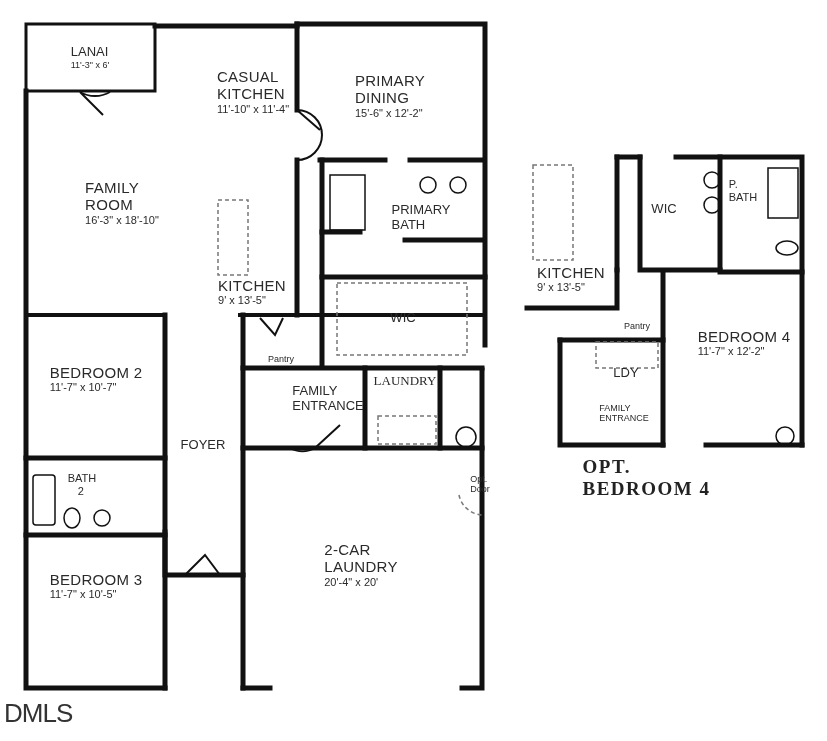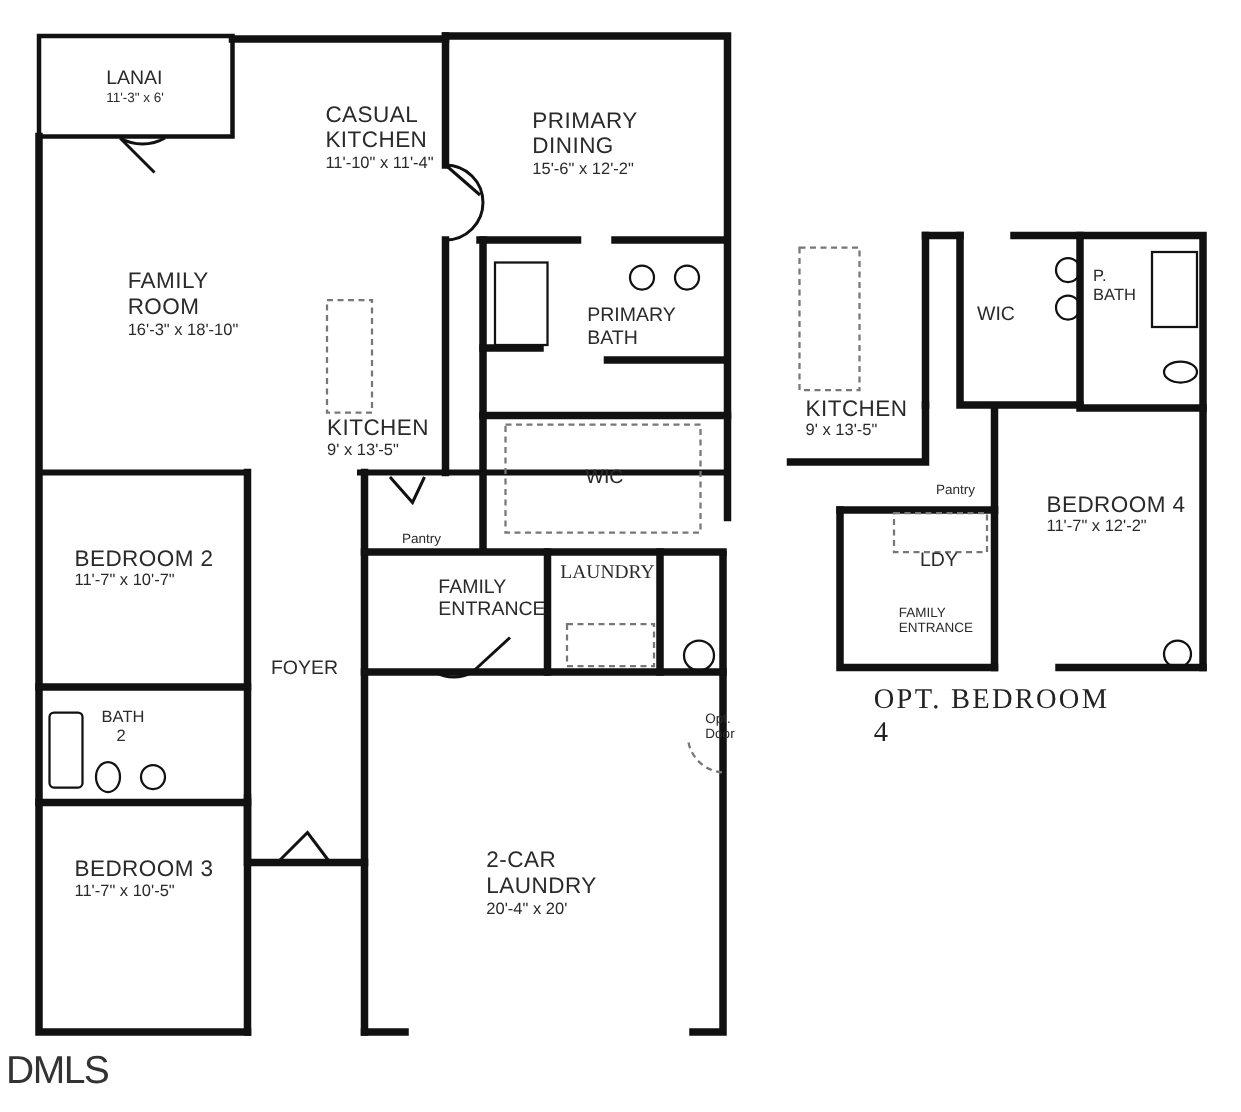--- a/index.html
+++ b/index.html
@@ -3,21 +3,21 @@
 <meta charset="utf-8">
 <style>
   html,body{margin:0;padding:0;background:#fff;}
   body{width:827px;height:741px;position:relative;overflow:hidden;font-family:"Liberation Sans",sans-serif;color:#222;}
   svg.plan{position:absolute;left:0;top:0;}
   .lbl{position:absolute;line-height:1.15;color:#2a2a2a;white-space:nowrap;transform:translateX(-50%);}
   .big{font-size:15px;letter-spacing:0.3px;}
   .mid{font-size:13px;}
   .dim{font-size:11px;}
   .tiny{font-size:9px;}
-  .serif-title{position:absolute;font-family:"Liberation Serif",serif;font-size:19px;letter-spacing:1.5px;color:#222;transform:translateX(-50%);}
+  .serif-title{position:absolute;font-family:"Liberation Serif",serif;font-size:19px;letter-spacing:1.5px;color:#222;transform:translateX(-50%);font-weight:bold;}
   .mark{position:absolute;left:4px;top:698px;font-size:26px;color:#333;letter-spacing:-1px;}
 </style>
 </head>
 <body>
 
 <svg class="plan" width="827" height="741" viewBox="0 0 827 741">
   <g fill="none" stroke="#111" stroke-width="5" stroke-linecap="square">
 
     <path d="M26 24 H155 V91 H26 Z" stroke-width="3"></path>
     <path d="M155 26 H297 V24 H485 V345"></path>
@@ -126,21 +126,21 @@
 <div class="lbl mid" style="left:405px;top:374px;font-family:Liberation Serif, serif;">LAUNDRY</div>
 <div class="lbl mid" style="left:203px;top:438px;">FOYER</div>
 <div class="lbl" style="left:82px;top:472px;">
   <div class="dim">BATH</div>
   <div class="dim" style="margin-left:10px">2</div>
 </div>
 <div class="lbl tiny" style="left:480px;top:474px;">
   <div>Opt.</div>
   <div>Door</div>
 </div>
-<div class="lbl" style="left:361px;top:541px;margin-top:24px;">
+<div class="lbl" style="left:361px;top:541px;">
   <div class="big">2-CAR</div>
   <div class="big">LAUNDRY</div>
   <div class="dim">20'-4" x 20'</div>
 </div>
 <div class="lbl" style="left:96px;top:571px;">
   <div class="big">BEDROOM 3</div>
   <div class="dim">11'-7" x 10'-5"</div>
 </div>
 
 <div class="lbl" style="left:571px;top:264px;">

